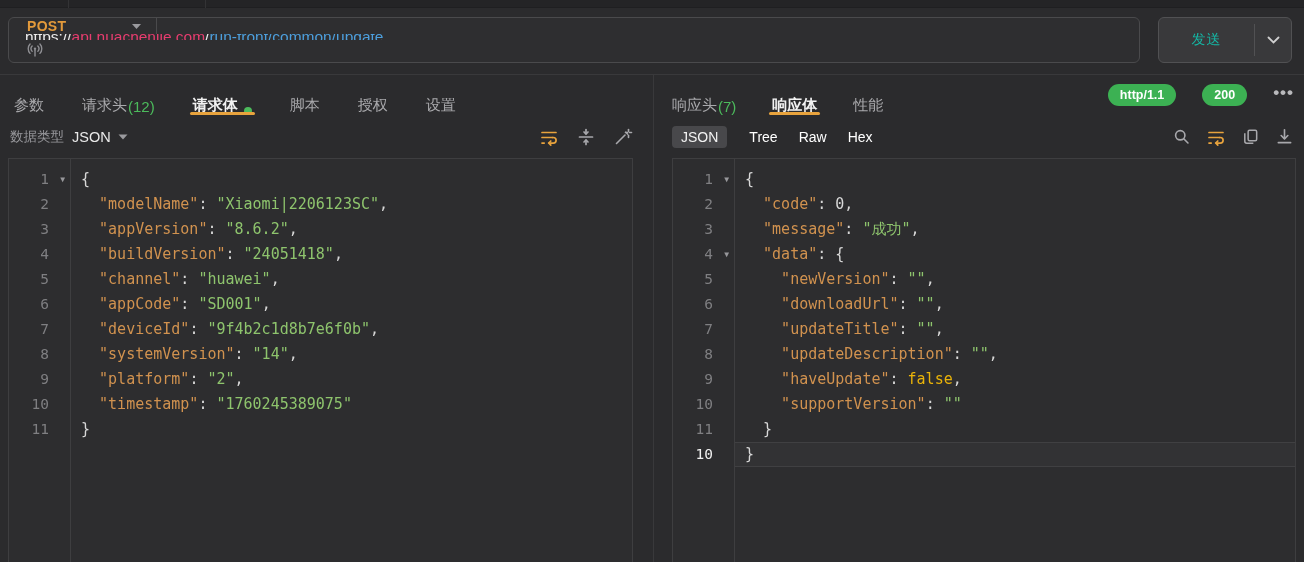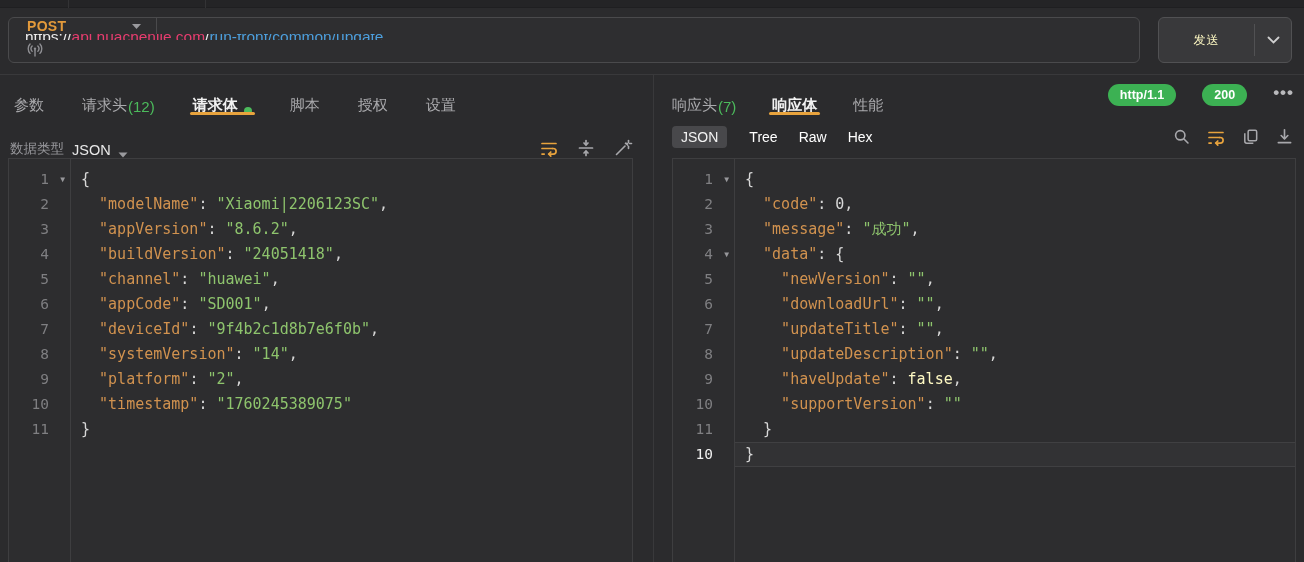--- a/index.html
+++ b/index.html
@@ -29,21 +29,21 @@
   .url-light { color:#ececec; }
   .url-pink  { color:#e73d6f; }
   .url-blue  { color:#4d9fdd; }
   .antenna-wrap { width:52px; flex:none; display:flex; align-items:center; justify-content:center; }
 
   .send-btn {
     position:absolute; left:1158px; top:17px; width:134px; height:46px;
     background:#39393b; border:1px solid #515153; border-radius:6px;
     display:flex; align-items:stretch; cursor:pointer;
   }
-  .send-main { flex:1; display:flex; align-items:center; justify-content:center; color:#fef9c3; font-size:12px; letter-spacing:1px; }
+  .send-main { flex:1; display:flex; align-items:center; justify-content:center; color:#14b8a6; font-size:14px; letter-spacing:1px; }
   .send-split { width:1px; background:#515153; margin:6px 0; }
   .send-caret { width:36px; display:flex; align-items:center; justify-content:center; }
 
   .top-hr { position:absolute; left:0; top:74px; width:1304px; height:1px; background:#39393b; }
   .panel-divider { position:absolute; left:653px; top:75px; bottom:0; width:1px; background:#39393b; }
 
   
   .panel { position:absolute; top:75px; bottom:0; }
   .panel.left  { left:0; width:653px; }
   .panel.right { left:654px; width:650px; }
@@ -56,21 +56,21 @@
   .tab.active::after { content:""; position:absolute; left:-3px; right:-3px; bottom:0; height:3px; border-radius:3px; background:#e8a33d; }
   .tab .badge { color:#4cbb5c; margin-left:1px; }
   .tab .dot { width:8px; height:8px; border-radius:50%; background:#4cbb5c; margin-left:6px; flex:none; }
 
   .tab-row-right { margin-left:auto; display:flex; align-items:center; gap:26px; }
   .pill { height:22px; border-radius:11px; background:#3cb153; color:#fff; font-size:12.5px; font-weight:bold; display:flex; align-items:center; padding:0 12px; }
   .more-dots { color:#b9b9bc; font-size:17px; font-weight:bold; letter-spacing:1px; cursor:pointer; line-height:1; padding-bottom:6px; }
 
   
   .tool-row { position:absolute; left:0; right:0; top:40px; height:43px; display:flex; align-items:center; }
-  .panel.left  .tool-row { padding:0 20px 0 10px;align-items:flex-end; }
+  .panel.left  .tool-row { padding:0 20px 0 10px; }
   .panel.right .tool-row { padding:0 10px 0 18px; }
   .dt-label { color:#96969a; font-size:13.5px; margin-right:8px; }
   .dt-value { color:#e9e9e9; font-size:14.5px; margin-right:7px; }
   .icon-group { margin-left:auto; display:flex; align-items:center; }
   .panel.left  .icon-group { gap:17px; }
   .panel.right .icon-group { gap:15px; }
   .ic { display:flex; align-items:center; justify-content:center; cursor:pointer; }
 
   .mode-chip { font-size:14px; color:#f2f2f2; background:#48484b; border-radius:4px; padding:3px 9px; cursor:pointer; }
   .mode-item { font-size:14px; color:#ffffff; cursor:pointer; }
@@ -90,21 +90,21 @@
   .code-col   { flex:1; padding-top:8px; overflow:hidden; }
   .g-row { position:relative; height:25px; line-height:25px; text-align:right; padding-right:21px; color:#7f7f82; font-size:14.5px; }
   .g-row.active { color:#f0f0f0; }
   .fold-caret { position:absolute; right:5px; top:0; font-size:8px; color:#97979b; cursor:pointer; line-height:25px; }
   .c-row { height:25px; line-height:25px; white-space:pre; padding-left:10px; }
   .c-row.active { background:#323234; border-top:1px solid #404042; border-bottom:1px solid #404042; line-height:23px; }
   .tk-p { color:#d8d8d8; }
   .tk-k { color:#d1924f; }
   .tk-s { color:#8ec46d; }
   .tk-n { color:#d8d8d8; }
-  .tk-b { color:#fef9c3;margin-top:12px; }
+  .tk-b { color:#eab308;margin-top:12px; }
 
   svg { display:block; }
 </style>
 </head>
 <body>
 
 <div class="app">
   <div class="top-sliver">
     <span class="vd" style="left:68px"></span>
     <span class="vd" style="left:205px"></span>

